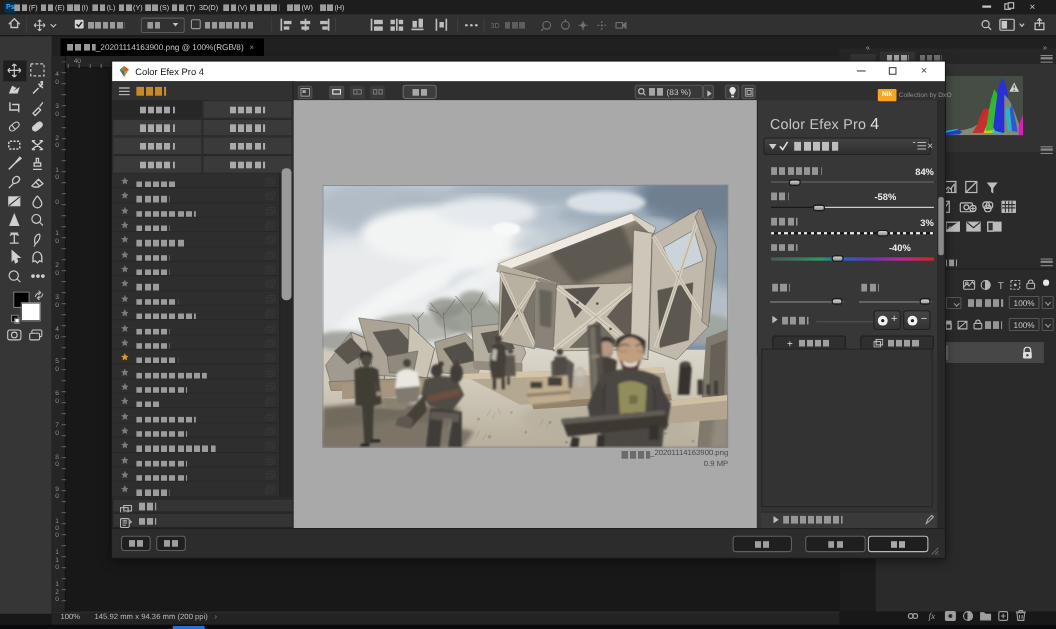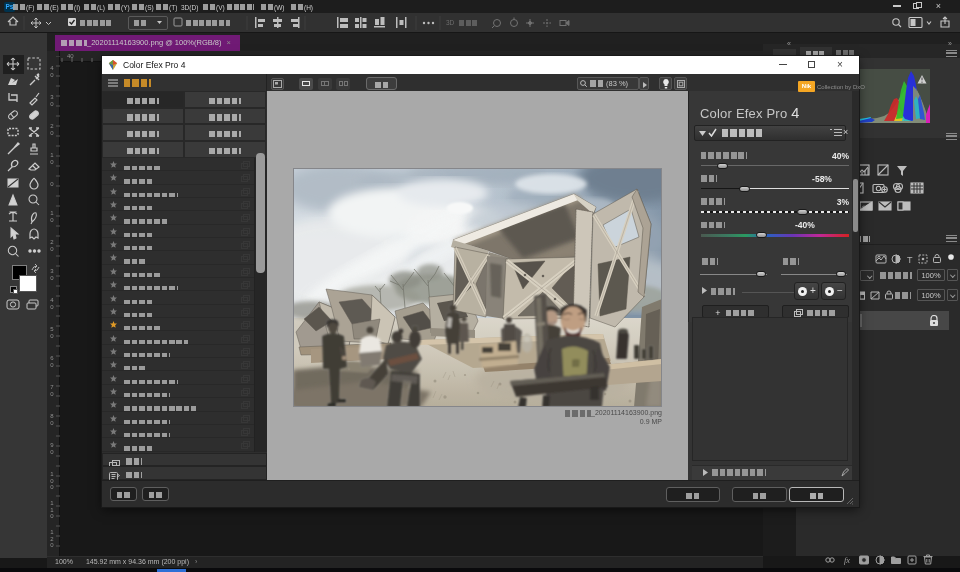--- a/index.html
+++ b/index.html
@@ -127,21 +127,21 @@
 <div class="a" style="left:134px;top:20px;display:flex">
     <i class="c6" style="width:13px;color:#c4c4c4;"></i>
   </div>
 <div class="a" style="left:186px;top:20px;display:flex">
     <i class="c6" style="width:44px;color:#c4c4c4;"></i>
   </div>
 <div class="a" style="left:459px;top:20px;display:flex">
     <i class="c6" style="width:20px;color:#6e6e6e;"></i>
   </div>
 <div class="a" style="left:0;top:33px;width:960px;height:18px;background:#202020"></div>
-<div class="a" style="left:55px;top:35px;width:185px;height:16px;background:#701a75;color:#c9c9c9;font-size:7.5px;line-height:16px;white-space:nowrap;padding-left:6px"><i class="cj" style="width:26px;color:#c9c9c9;"></i><span style="vertical-align:middle">_20201114163900.png @ 100%(RGB/8)</span><span style="color:#8e8e8e;margin-left:5px;vertical-align:middle">×</span></div>
+<div class="a" style="left:55px;top:35px;width:185px;height:16px;background:#000000;color:#c9c9c9;font-size:7.5px;line-height:16px;white-space:nowrap;padding-left:6px"><i class="cj" style="width:26px;color:#c9c9c9;"></i><span style="vertical-align:middle">_20201114163900.png @ 100%(RGB/8)</span><span style="color:#8e8e8e;margin-left:5px;vertical-align:middle">×</span></div>
 <div class="a" style="left:5px;top:36px;width:10px;height:8px;color:#8a8a8a;font-size:7px;line-height:8px">«</div>
 <div class="a" style="left:0;top:33px;width:47px;height:525px;background:#363636"></div>
 <svg class="a" style="left:0;top:46px" width="47" height="215" viewBox="0 0 47 215">
 <rect x="3" y="9" width="21" height="19" fill="#1f1f1f"></rect>
 <g stroke="#cccccc" stroke-width="1.05" fill="none">
 <g transform="translate(13,18)">
         <path d="M0 -6 v12 M-6 0 h12 M0 -6 l-2 2 M0 -6 l2 2 M0 6 l-2 -2 M0 6 l2 -2 M-6 0 l2 -2 M-6 0 l2 2 M6 0 l-2 -2 M6 0 l-2 2"></path>
       </g>
 <rect x="28" y="12" width="12" height="11" stroke-dasharray="2.5 1.8"></rect>
 <g transform="translate(13,35)">
@@ -836,39 +836,39 @@
       <line x1="4" y1="1.5" x2="12" y2="1.5"></line>
       <line x1="4" y1="4.5" x2="12" y2="4.5"></line>
       <line x1="4" y1="7.5" x2="12" y2="7.5"></line>
       <line x1="0" y1="1.5" x2="2" y2="1.5"></line>
     </g>
   </svg>
 <div class="a" style="left:843px;top:127px;color:#ccc;font-size:9px">×</div>
 <div class="a" style="left:701px;top:152.0px;display:flex">
     <i class="cj" style="width:46px;color:#b5b5b5;"></i>
   </div>
-<div class="a" style="left:795px;top:150.5px;width:54px;text-align:right;color:#ececec;font-size:8.5px;font-weight:bold">40%</div>
+<div class="a" style="left:795px;top:150.5px;width:54px;text-align:right;color:#ececec;font-size:8.5px;font-weight:bold">84%</div>
 <div class="a" style="left:701px;top:164.5px;width:148px;height:1.5px;background:#686868"></div>
 <div class="a" style="left:717.0px;top:162.5px;width:11px;height:6px;background:linear-gradient(#cfcfcf,#8f8f8f);border:1px solid #1a1a1a;border-radius:3px"></div>
 <div class="a" style="left:701px;top:175.0px;display:flex">
     <i class="cj" style="width:16px;color:#b5b5b5;"></i>
   </div>
-<div class="a" style="left:795px;top:173.5px;width:54px;text-align:center;color:#ececec;font-size:8.5px;font-weight:bold">-58%</div>
+<div class="a" style="left:795px;top:173.5px;width:54px;text-align:left;color:#ececec;font-size:8.5px;font-weight:bold">-58%</div>
 <div class="a" style="left:701px;top:187.5px;width:148px;height:1.5px;background:linear-gradient(90deg,#161616 0 28%,#dedede 30% 100%)"></div>
 <div class="a" style="left:738.5px;top:185.5px;width:11px;height:6px;background:linear-gradient(#cfcfcf,#8f8f8f);border:1px solid #1a1a1a;border-radius:3px"></div>
 <div class="a" style="left:701px;top:198.0px;display:flex">
     <i class="cj" style="width:24px;color:#b5b5b5;"></i>
   </div>
 <div class="a" style="left:795px;top:196.5px;width:54px;text-align:right;color:#ececec;font-size:8.5px;font-weight:bold">3%</div>
 <div class="a" style="left:701px;top:210.5px;width:148px;height:2px;background:repeating-linear-gradient(90deg,#e8e8e8 0 3px,#161616 3px 6px)"></div>
 <div class="a" style="left:796.5px;top:208.5px;width:11px;height:6px;background:linear-gradient(#cfcfcf,#8f8f8f);border:1px solid #1a1a1a;border-radius:3px"></div>
 <div class="a" style="left:701px;top:221.5px;display:flex">
     <i class="cj" style="width:24px;color:#b5b5b5;"></i>
   </div>
-<div class="a" style="left:795px;top:220.0px;width:54px;color:#ececec;font-size:8.5px;font-weight:bold">-40%</div>
+<div class="a" style="left:774px;top:220.0px;width:54px;text-align:right;color:#ececec;font-size:8.5px;font-weight:bold">-40%</div>
 <div class="a" style="left:701px;top:234px;width:148px;height:2.5px;background:linear-gradient(90deg,#4a5a50,#3a7a60 18%,#2a9a60 30%,#2a60c0 45%,#6a35b5 62%,#c02898 80%,#d42222 100%)"></div>
 <div class="a" style="left:755.5px;top:232.0px;width:11px;height:6px;background:linear-gradient(#cfcfcf,#8f8f8f);border:1px solid #1a1a1a;border-radius:3px"></div>
 <div class="a" style="left:702px;top:258px;display:flex">
     <i class="cj" style="width:16px;color:#b5b5b5;"></i>
   </div>
 <div class="a" style="left:783px;top:258px;display:flex">
     <i class="cj" style="width:16px;color:#b5b5b5;"></i>
   </div>
 <div class="a" style="left:700px;top:273.5px;width:67px;height:1.5px;background:#888"></div>
 <div class="a" style="left:781px;top:273.5px;width:66px;height:1.5px;background:#888"></div>

